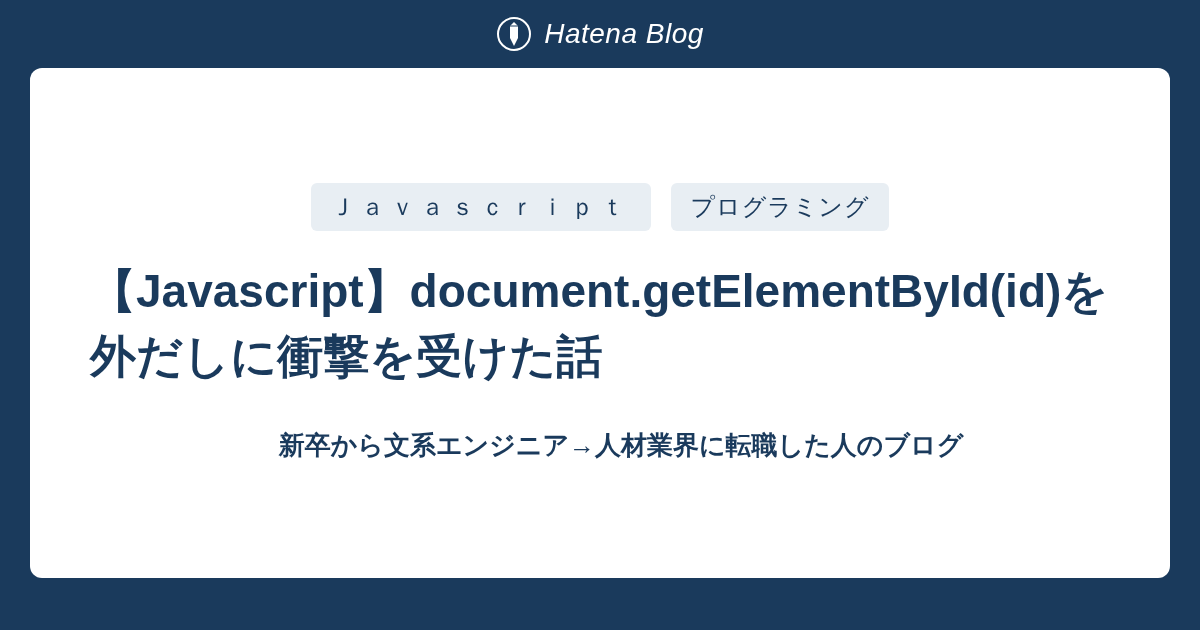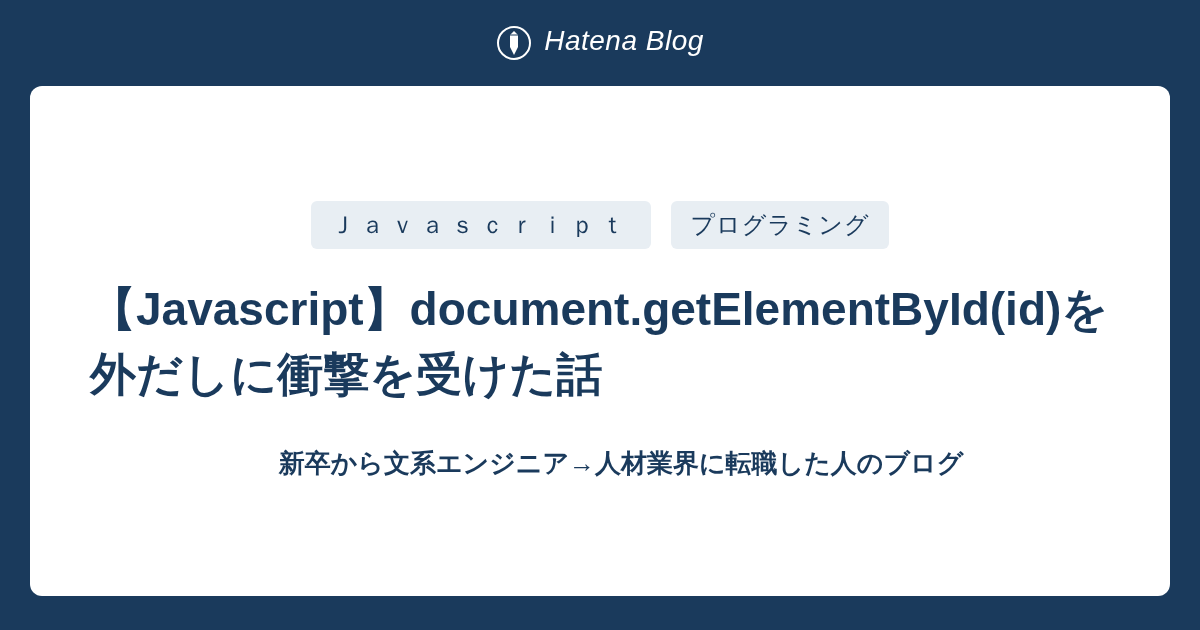--- a/index.html
+++ b/index.html
@@ -11,23 +11,24 @@
       width: 1200px;
       height: 630px;
       background: #1a3a5c;
       font-family: -apple-system, BlinkMacSystemFont, "Segoe UI", "Hiragino Sans", "Hiragino Kaku Gothic ProN", Meiryo, sans-serif;
       display: flex;
       flex-direction: column;
       align-items: center;
     }
     .header {
       display: flex;
+      align-items: center;
       justify-content: center;
       gap: 12px;
-      padding: 25px 0;
+      padding: 16px 0;
       color: #fff;
     }
     .logo-icon {
       width: 36px;
       height: 36px;
       display: flex;
       align-items: center;
       justify-content: center;
     }
     .logo-icon svg {

